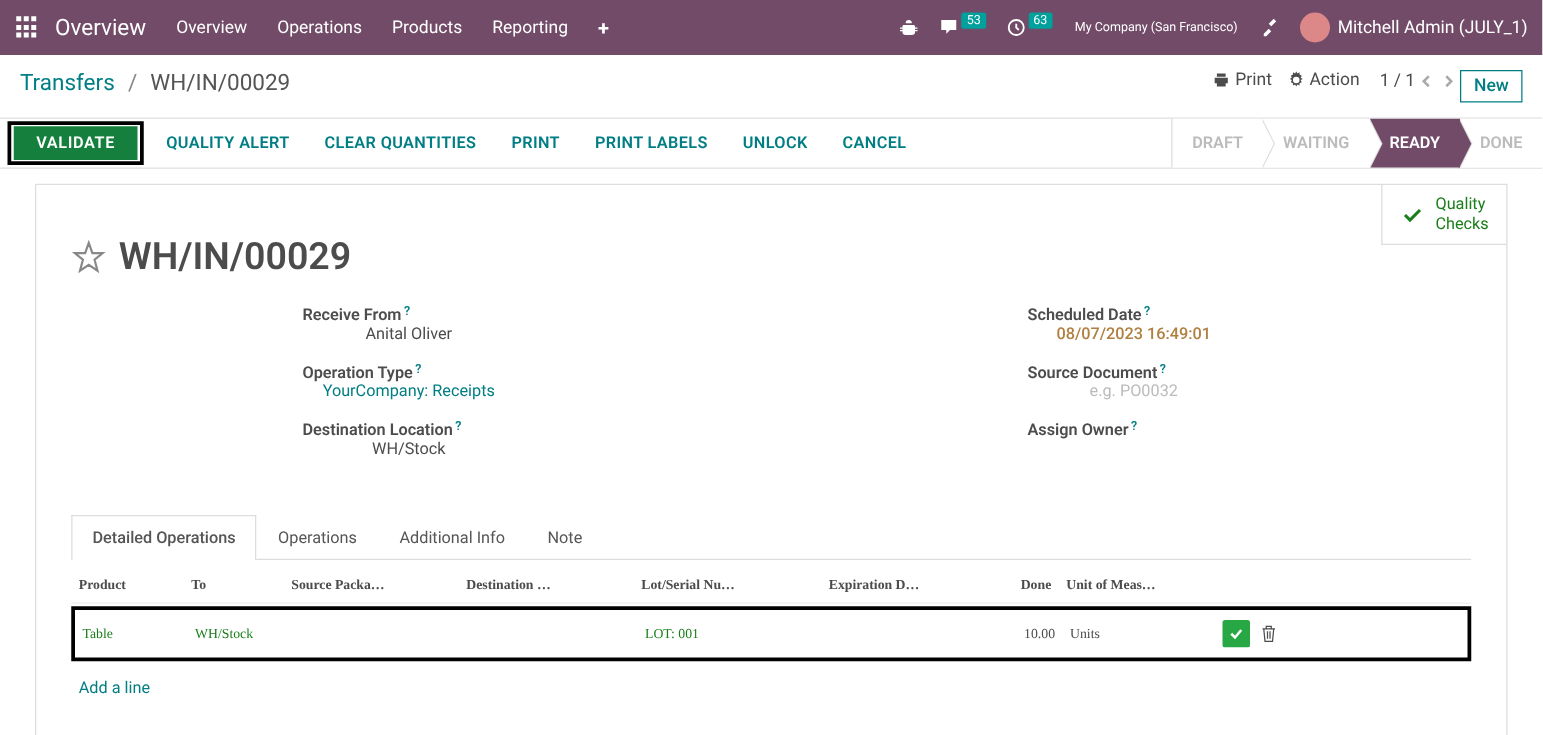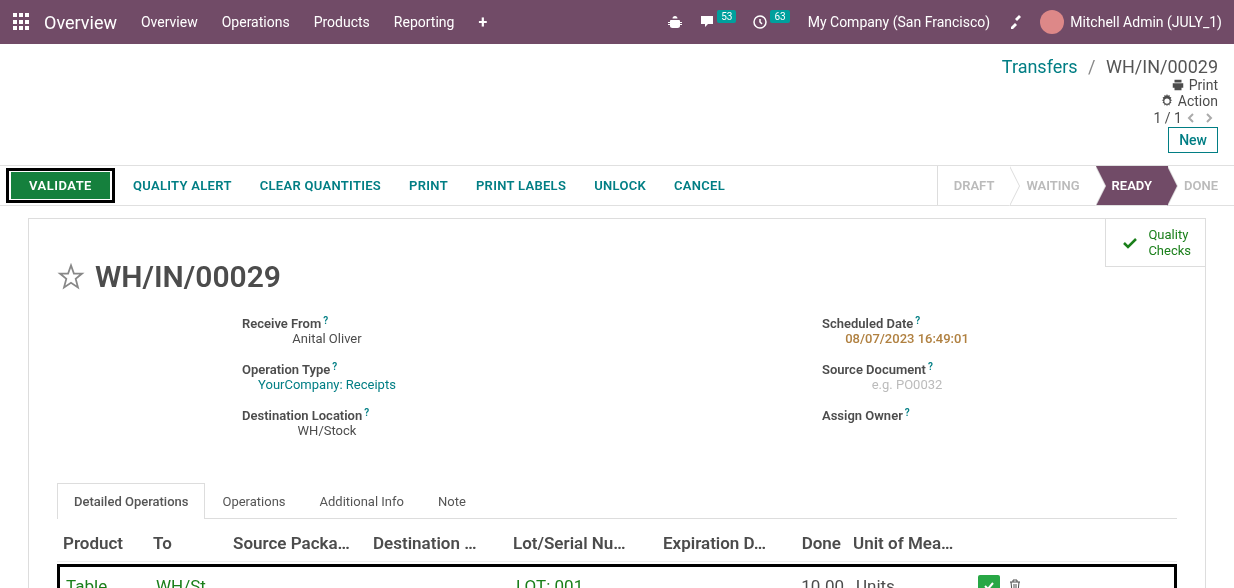--- a/index.html
+++ b/index.html
@@ -6,33 +6,33 @@
 body { font-family: -apple-system, BlinkMacSystemFont, "Segoe UI", Roboto, sans-serif; font-size: 13px; color: #4c4c4c; background: #fff; width: 1234px; }
 .topbar { background: #714b67; height: 44px; display: flex; align-items: center; padding: 0 12px; color: #fff; }
 .topbar .apps-icon { width: 20px; height: 20px; margin-right: 12px; display: flex; flex-wrap: wrap; gap: 2px; padding: 1px; cursor: pointer; }
 .topbar .apps-icon span { width: 4px; height: 4px; background: #fff; }
 .topbar .app-name { font-size: 18px; font-weight: 400; margin-right: 24px; }
 .topbar .menu-link { color: #fff; text-decoration: none; margin-right: 24px; font-size: 14px; cursor: pointer; }
 .topbar .plus { font-size: 16px; font-weight: bold; margin-right: 24px; cursor: pointer; }
 .topbar .spacer { flex: 1; }
 .topbar .ticon { margin: 0 8px; display: flex; align-items: center; position: relative; cursor: pointer; }
 .topbar .badge { background: #00a09d; color: #fff; font-size: 10px; padding: 1px 4px; border-radius: 2px; margin-left: 2px; position: relative; top: -6px; }
-.topbar .company { margin: 12px 10px; font-size: 14px; }
+.topbar .company { margin: 12px 10px; font-size: 10px; }
 .topbar .avatar { width: 24px; height: 24px; border-radius: 50%; background: #d88; margin-right: 6px; display: inline-block; vertical-align: middle; }
 .topbar .user { margin-left: 8px; font-size: 14px; display: flex; align-items: center; }
 
-.controlbar { display: flex; align-items: flex-end; padding: 12px 16px; border-bottom: 1px solid #e0e0e0; flex-direction: column; }
+.controlbar { display: flex; align-items: flex-start; padding: 12px 16px; border-bottom: 1px solid #e0e0e0; }
 .breadcrumb { font-size: 18px; }
 .breadcrumb .parent { color: #017e84; cursor: pointer; }
 .breadcrumb .sep { color: #888; margin: 0 6px; }
 .breadcrumb .current { color: #555; }
 .controlbar .spacer { flex: 1; }
 .ctl-item { margin-left: 12px; color: #4c4c4c; display: flex; align-items: center; font-size: 14px; cursor: pointer; }
 .ctl-item svg { margin-right: 4px; }
-.pager { display: flex; align-items: center; font-size: 14px; }
+.pager { margin-left: 16px; display: flex; align-items: center; font-size: 14px; }
 .pager .navbtn { width: 18px; height: 18px; display: flex; align-items: center; justify-content: center; color: #aaa; cursor: pointer; }
 .newbtn { border: 1px solid #017e84; color: #017e84; padding: 4px 10px; margin-left: 0; font-size: 14px; cursor: pointer; font-weight: 500; }
 
 .actionbar { display: flex; align-items: stretch; border-bottom: 1px solid #e0e0e0; height: 40px; }
 .validate-wrap { border: 3px solid #000; padding: 2px; margin: 2px 4px 2px 6px; display: flex; align-items: center; }
 .btn-validate { background: #15803d; color: #fff; padding: 6px 18px; font-weight: 600; font-size: 13px; cursor: pointer; letter-spacing: 0.5px; }
 .action-link { color: #017e84; font-weight: 600; padding: 0 14px; font-size: 13px; display: flex; align-items: center; cursor: pointer; letter-spacing: 0.3px; }
 .actionbar .spacer { flex: 1; }
 .statusbar { display: flex; align-items: stretch; }
 .status { display: flex; align-items: center; padding: 0 16px; font-size: 13px; font-weight: 600; color: #bbb; background: #fff; position: relative; }
@@ -58,21 +58,21 @@
 .field .value { color: #4c4c4c; }
 .field .value.link { color: #017e84; cursor: pointer; }
 .field .value.date { color: #b08040; font-weight: 500; }
 .field .value.placeholder { color: #bbb; }
 
 .tabs { display: flex; border-bottom: 1px solid #ddd; }
 .tab { padding: 10px 16px; border: 1px solid transparent; border-bottom: none; cursor: pointer; color: #555; font-size: 13px; position: relative; bottom: -1px; }
 .tab.active { border-color: #ddd; background: #fff; font-weight: 500; }
 
 .table { margin-top: 6px; }
-.thead, .trow { display: flex; align-items: center; padding: 8px 0; font-size: 17px; }
+.thead, .trow { display: flex; align-items: center; padding: 8px 0; font-size: 11px; font-family: Liberation Serif, serif; }
 .thead { font-weight: 600; color: #4c4c4c; border-bottom: 1px solid #eee; }
 .thead > div, .trow > div { padding: 0 6px; overflow: hidden; text-overflow: ellipsis; white-space: nowrap; }
 .c-product { width: 90px; }
 .c-to { width: 80px; }
 .c-srcpkg { width: 140px; }
 .c-dest { width: 140px; }
 .c-lot { width: 150px; }
 .c-exp { width: 130px; }
 .c-done { width: 60px; text-align: right; }
 .c-uom { width: 120px; }

